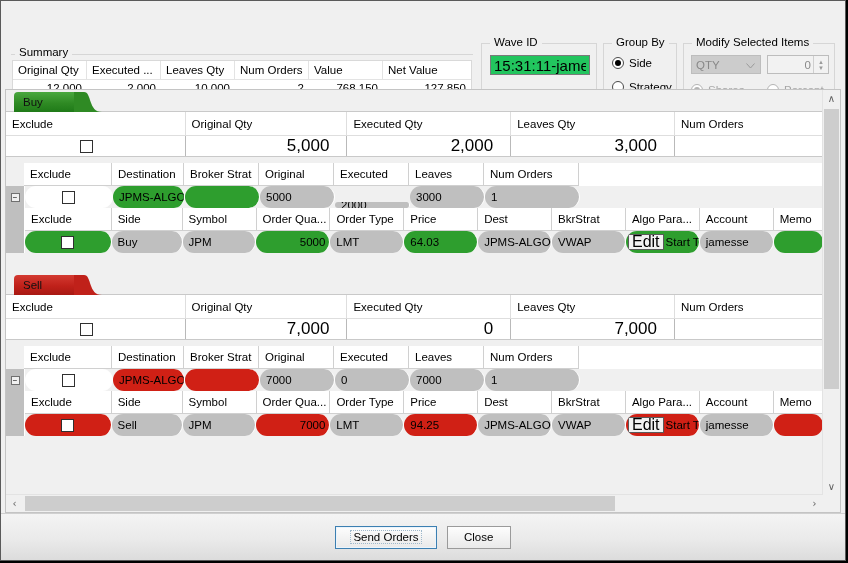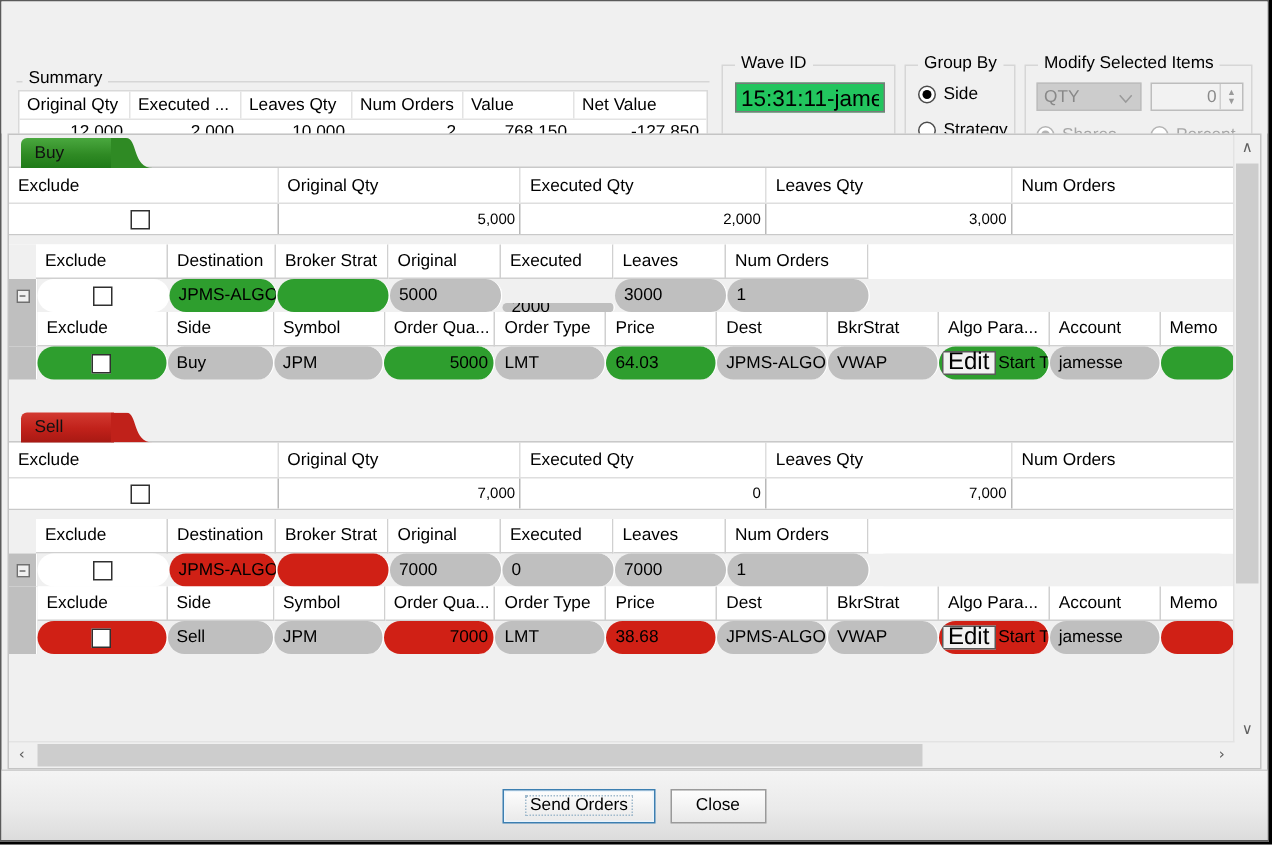--- a/index.html
+++ b/index.html
@@ -136,22 +136,22 @@
   .panelbody{background:#f0f0f0;padding:0;}
   
   .gs-wrap{background:#fff;border-bottom:1px solid #c9c9c9;}
   .gs-head{display:flex;height:23px;background:#fff;}
   .gs-head div{
     font-size:11.5px;display:flex;align-items:center;padding-left:6px;
     border-right:1px solid #dedede;box-sizing:border-box;white-space:nowrap;overflow:hidden;
   }
   .gs-row{display:flex;height:20px;background:#fff;border-top:1px solid #dedede;}
   .gs-row div{
-    font-size:10px;display:flex;align-items:center;justify-content:flex-end;
-    padding-right:3px;border-right:1px solid #b9b9b9;box-sizing:border-box;white-space:nowrap;overflow:hidden;
+    font-size:17px;display:flex;align-items:center;justify-content:flex-end;
+    padding-right:17px;border-right:1px solid #b9b9b9;box-sizing:border-box;white-space:nowrap;overflow:hidden;
   }
   .gsc0{width:182px;justify-content:center !important;}
   .gsc1{width:164px;} .gsc2{width:166px;} .gsc3{width:166px;} .gsc4{width:150px;border-right:none !important;}
   .chk{
     width:13px;height:13px;border:1px solid #303030;background:#fff;box-sizing:border-box;display:inline-block;
   }
   
   .dgrid{background:#f0f0f0;padding-top:6px;}
   .drow{display:flex;height:23px;}
   .dhead{background:#fff;}
@@ -453,21 +453,21 @@
             </div>
             <div class="drow dbody">
               <div class="gutter"></div>
               <div class="cell redc" style="width:88px;justify-content:center;padding-left:0;">
                   <span class="chk"></span>
                 </div>
               <div class="cell gray" style="width:72px;">Sell</div>
               <div class="cell gray" style="width:75px;">JPM</div>
               <div class="cell redc num" style="width:75px;">7000</div>
               <div class="cell gray" style="width:75px;">LMT</div>
-              <div class="cell redc" style="width:75px;">38.68</div>
+              <div class="cell redc" style="width:75px;">94.25</div>
               <div class="cell gray" style="width:75px;">JPMS-ALGO</div>
               <div class="cell gray" style="width:75px;">VWAP</div>
               <div class="cell redc algo" style="width:75px;">
                 <span class="editbtn">Edit</span>
                 <span>Start T...</span>
               </div>
               <div class="cell gray" style="width:75px;">jamesse</div>
               <div class="cell redc" style="width:50px;border-right:none;"></div>
             </div>
           </div>

